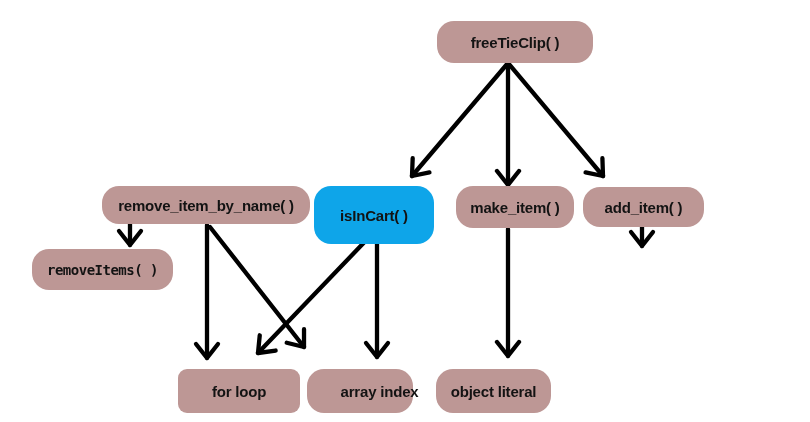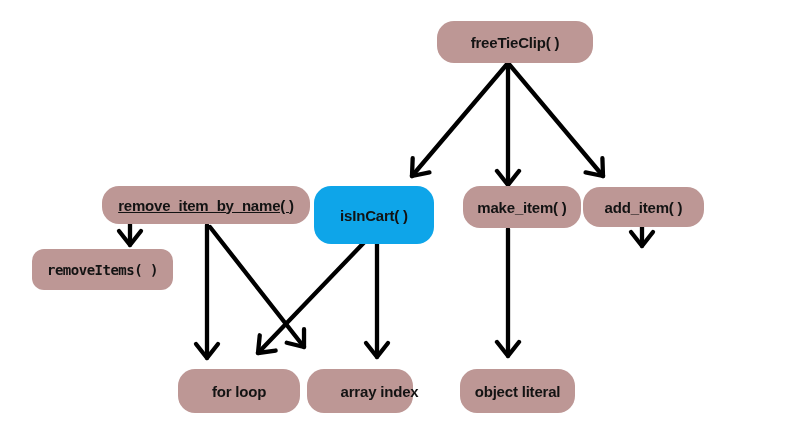--- a/index.html
+++ b/index.html
@@ -61,37 +61,37 @@
       <line x1="210" y1="227" x2="304" y2="347" stroke="#000000" stroke-width="4.3" stroke-linecap="round" marker-end="url(#arrowhead)"></line>
       <line x1="377" y1="229" x2="258" y2="353" stroke="#000000" stroke-width="4.3" stroke-linecap="round" marker-end="url(#arrowhead)"></line>
       <line x1="377" y1="229" x2="377" y2="357" stroke="#000000" stroke-width="4.3" stroke-linecap="round" marker-end="url(#arrowhead)"></line>
       <line x1="508" y1="229" x2="508" y2="356" stroke="#000000" stroke-width="4.3" stroke-linecap="round" marker-end="url(#arrowhead)"></line>
       <line x1="642" y1="224" x2="642" y2="246" stroke="#000000" stroke-width="4.3" stroke-linecap="round" marker-end="url(#arrowhead)"></line>
     </svg>
 
 <div class="node" style="left: 437px; top: 21px; width: 156px; height: 42px; background: rgb(189, 151, 149); color: rgb(19, 19, 19); text-align: center;">
       <span>freeTieClip( )</span>
     </div>
-    <div class="node" style="left: 102px; top: 186px; width: 208px; height: 38px; background: rgb(189, 151, 149); color: rgb(19, 19, 19); text-decoration: underline;">
+    <div class="node" style="left: 102px; top: 186px; width: 208px; height: 38px; background: rgb(189, 151, 149); color: rgb(19, 19, 19);">
       <span>remove_item_by_name( )</span>
     </div>
     <div class="node" style="left: 314px; top: 186px; width: 120px; height: 58px; background: #0ea5e9; color: rgb(19, 19, 19);">
       <span>isInCart( )</span>
     </div>
-    <div class="node" style="left: 456px; top: 186px; width: 118px; height: 42px; background: rgb(189, 151, 149); color: rgb(19, 19, 19); margin-left: 7px;">
+    <div class="node" style="left: 456px; top: 186px; width: 118px; height: 42px; background: rgb(189, 151, 149); color: rgb(19, 19, 19);">
       <span>make_item( )</span>
     </div>
     <div class="node" style="left: 583px; top: 187px; width: 121px; height: 40px; background: rgb(189, 151, 149); color: rgb(19, 19, 19); align-items: center;">
       <span>add_item( )</span>
     </div>
-    <div class="node mono" style="left: 32px; top: 249px; width: 141px; height: 41px; background: rgb(189, 151, 149); color: rgb(19, 19, 19); border-radius: 12px;">
+    <div class="node mono" style="left: 32px; top: 249px; width: 141px; height: 41px; background: rgb(189, 151, 149); color: rgb(19, 19, 19);">
       <span>removeItems( )</span>
     </div>
-    <div class="node" style="left: 178px; top: 369px; width: 122px; height: 44px; background: rgb(189, 151, 149); color: rgb(19, 19, 19);">
+    <div class="node" style="left: 178px; top: 369px; width: 122px; height: 44px; background: rgb(189, 151, 149); color: rgb(19, 19, 19); border-radius: 9px;">
       <span>for loop</span>
     </div>
     <div class="node" style="left: 307px; top: 369px; width: 106px; height: 44px; background: rgb(189, 151, 149); color: rgb(19, 19, 19); padding-left: 39px;">
       <span>array index</span>
     </div>
-    <div class="node" style="left: 460px; top: 369px; width: 115px; height: 44px; background: rgb(189, 151, 149); color: rgb(19, 19, 19);">
+    <div class="node" style="left: 436px; top: 369px; width: 115px; height: 44px; background: rgb(189, 151, 149); color: rgb(19, 19, 19);">
       <span>object literal</span>
     </div>
   </div>
 
 </body></html>

